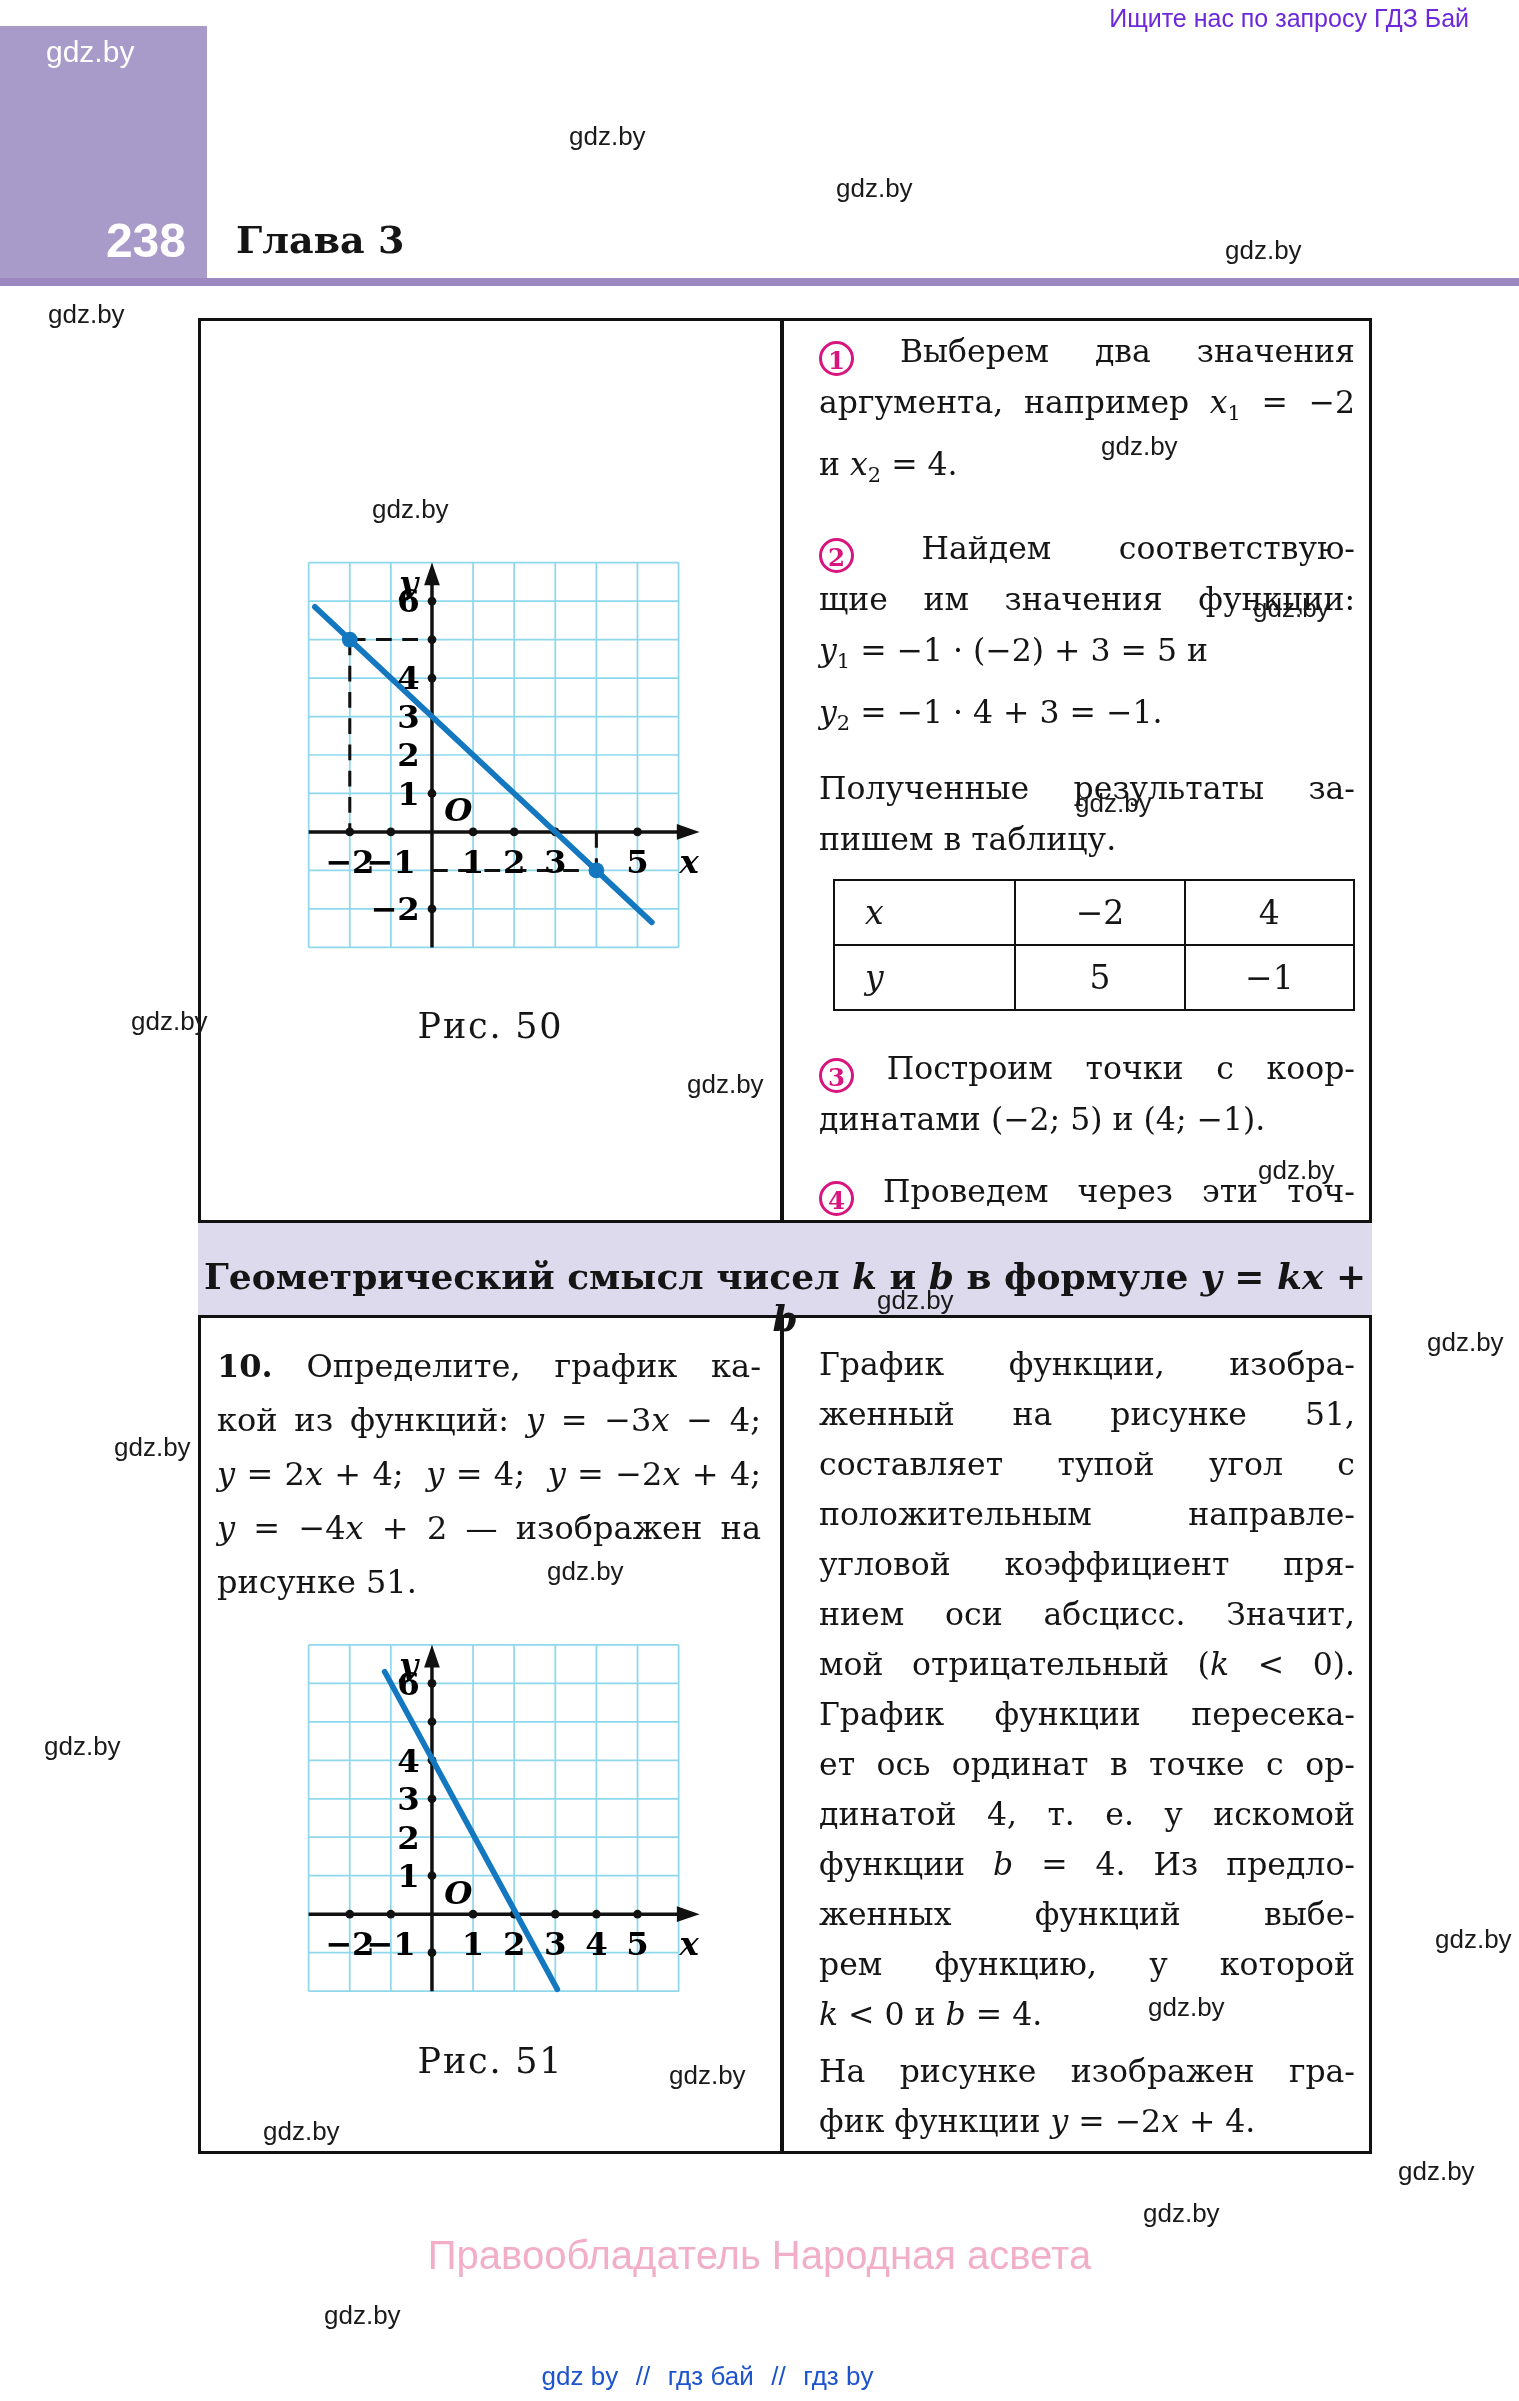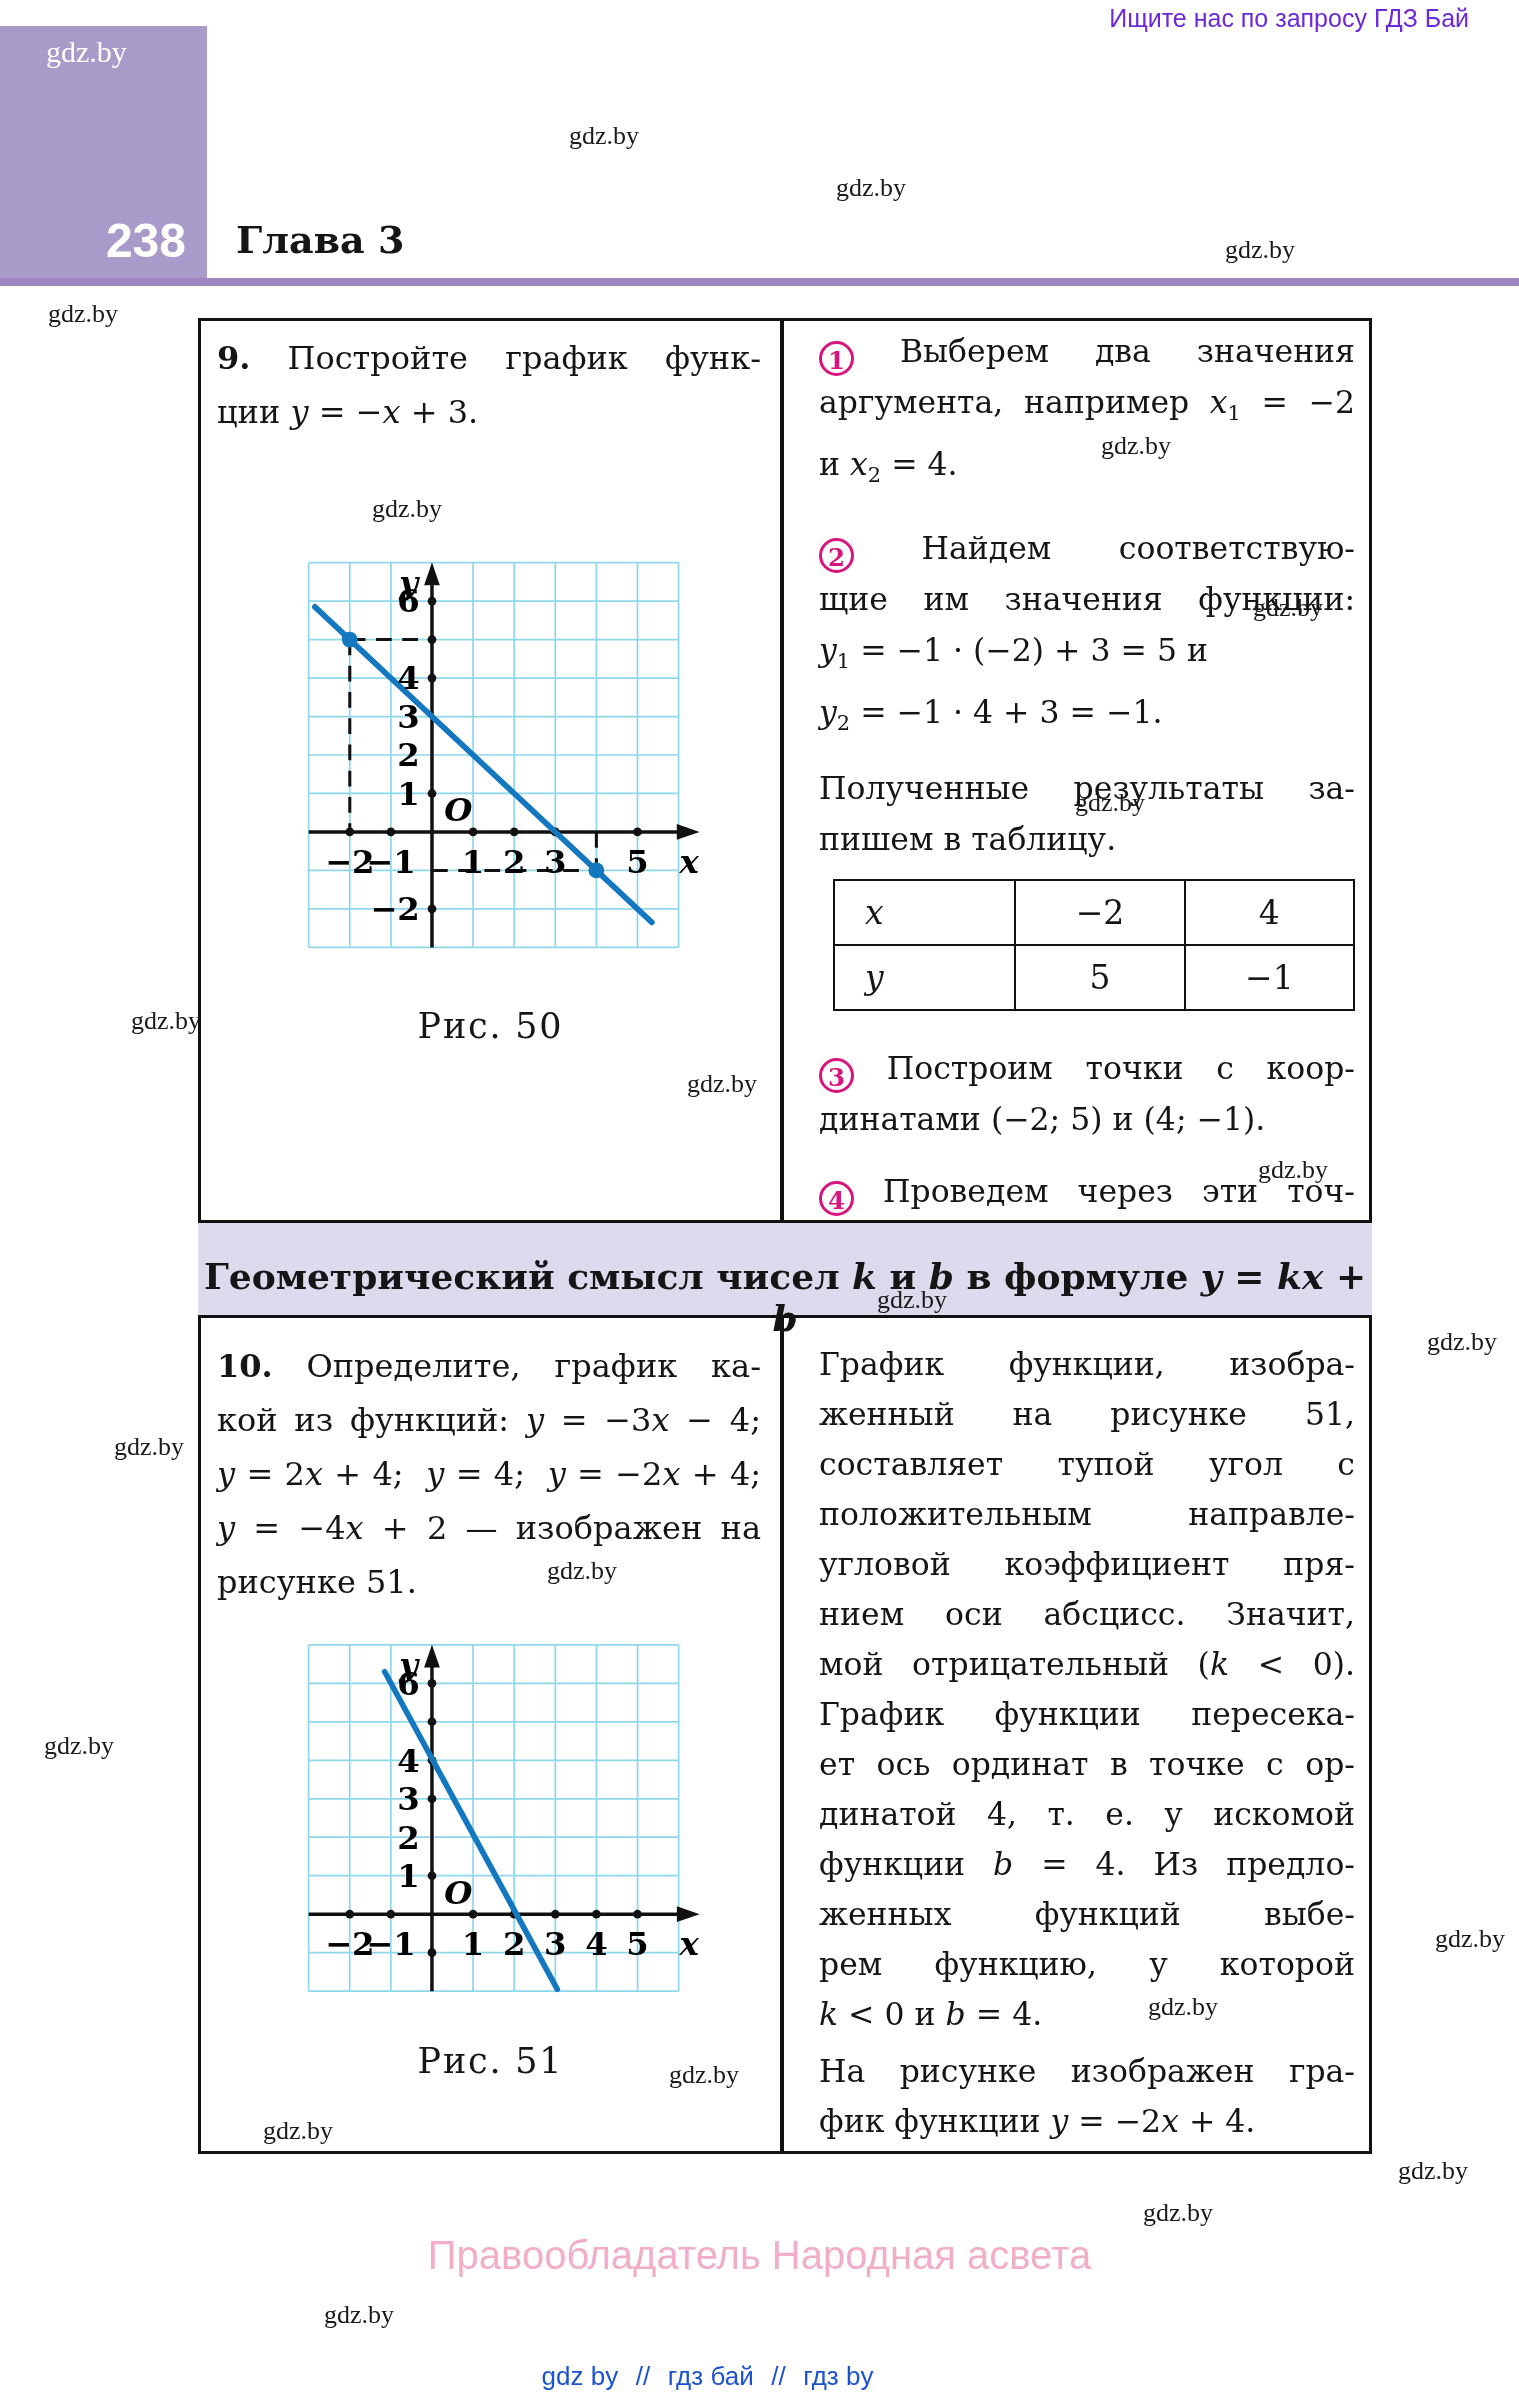--- a/index.html
+++ b/index.html
@@ -41,21 +41,21 @@
   .vtab td{border:2.6px solid #111;width:166px;height:61px;text-align:center;
            font-size:33px;}
   .vtab td.h{width:149px;text-align:left;padding-left:30px;}
   
   .fig{position:absolute;left:306px;width:398px;}
   .f50{top:560px;height:390px;}
   .f51{top:1642px;height:352px;}
   .cap{position:absolute;left:333px;width:315px;text-align:center;font-size:35px;letter-spacing:1.8px;}
   .c50{top:1006px;} .c51{top:2041px;}
   
-  .wm{position:absolute;font-family:Liberation Serif, serif;font-size:26px;color:#1a1a1a;
+  .wm{position:absolute;font-family:Liberation Sans, sans-serif;font-size:26px;color:#1a1a1a;
       white-space:nowrap;z-index:50;}
   .wm.wht{color:#ffffff;font-size:30px;}
   
   .copyright{position:absolute;left:0;top:2233px;width:1519px;text-align:center;
              font-family:"Liberation Sans",sans-serif;font-size:40px;color:#f2aec9;}
   .flinks{position:absolute;left:16px;top:2361px;width:1383px;text-align:center;
           font-family:"Liberation Sans",sans-serif;font-size:26px;color:#1c53cf;}
   .flinks span{margin:0 8.8px;}
 </style>
 </head>
@@ -68,24 +68,20 @@
   <div class="purplebox">
     <span class="pn">238</span>
   </div>
   <div class="chapter">Глава 3</div>
   <div class="rule"></div>
 
   <div class="tframe"></div>
   <div class="tdiv d1"></div>
   <div class="tdiv d2"></div>
 
-  <div class="abs txt p9">
-      <span class="ln"><b>9.</b> Постройте график функ-</span>
-      <span class="ln s">ции <i>y</i> = −<i>x</i> + 3.</span>
-    </div>
   <div class="fig f50"><svg xmlns="http://www.w3.org/2000/svg" width="398" height="390" viewBox="0 0 455 446">
         <line x1="3" y1="3" x2="3" y2="443" stroke="#8fd8ec" stroke-width="2"></line>
         <line x1="50" y1="3" x2="50" y2="443" stroke="#8fd8ec" stroke-width="2"></line>
         <line x1="97" y1="3" x2="97" y2="443" stroke="#8fd8ec" stroke-width="2"></line>
         <line x1="144" y1="3" x2="144" y2="443" stroke="#8fd8ec" stroke-width="2"></line>
         <line x1="191" y1="3" x2="191" y2="443" stroke="#8fd8ec" stroke-width="2"></line>
         <line x1="238" y1="3" x2="238" y2="443" stroke="#8fd8ec" stroke-width="2"></line>
         <line x1="285" y1="3" x2="285" y2="443" stroke="#8fd8ec" stroke-width="2"></line>
         <line x1="332" y1="3" x2="332" y2="443" stroke="#8fd8ec" stroke-width="2"></line>
         <line x1="379" y1="3" x2="379" y2="443" stroke="#8fd8ec" stroke-width="2"></line>

